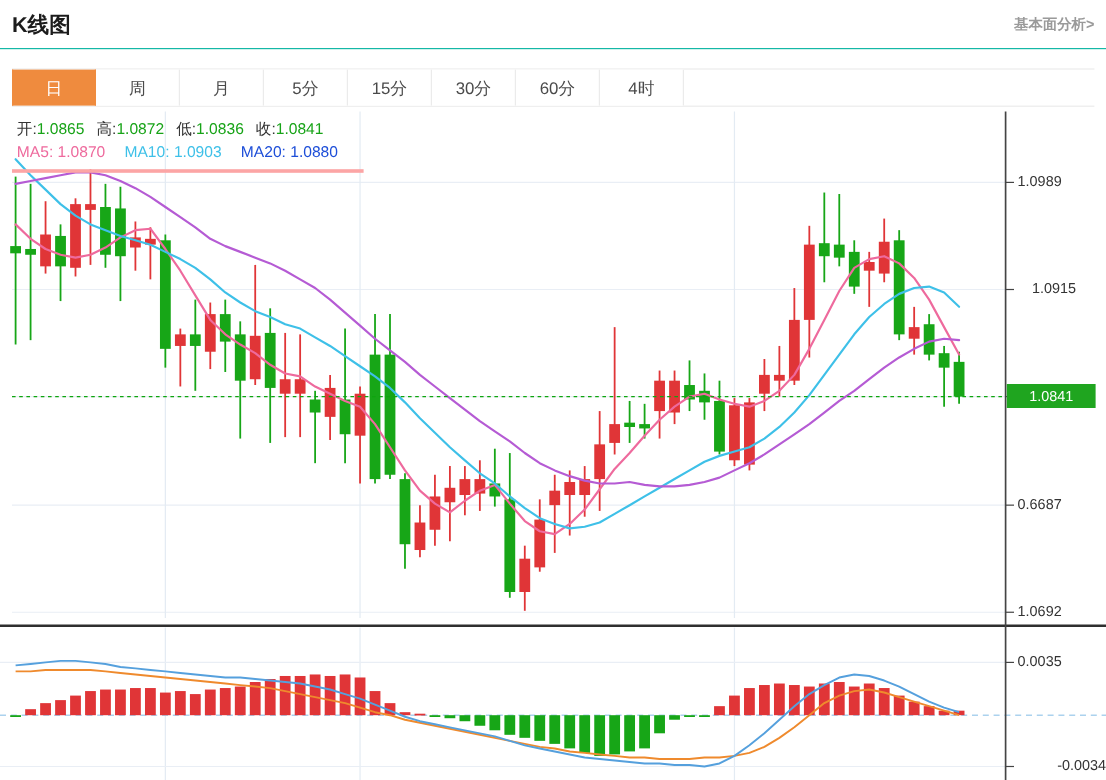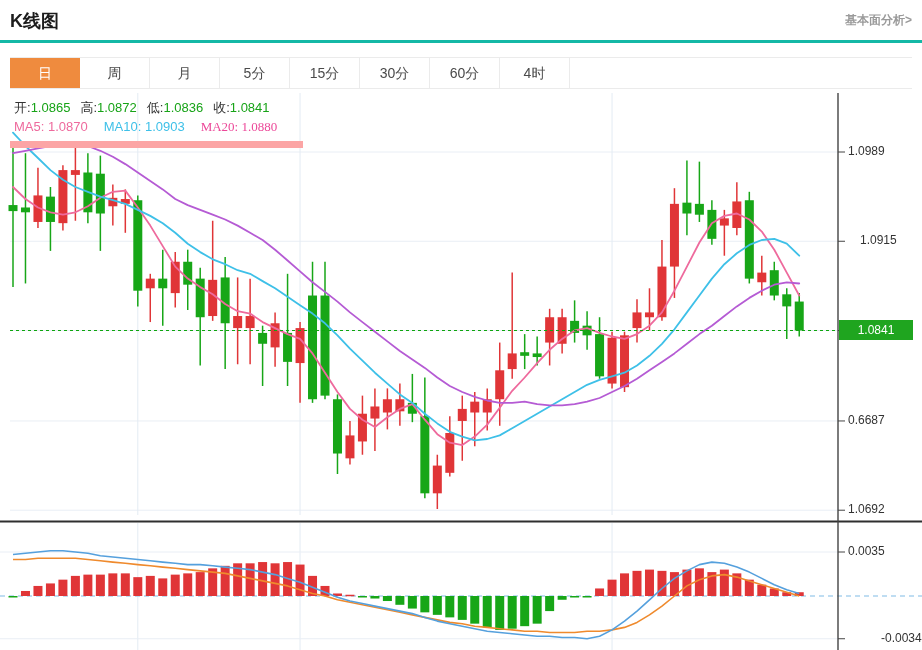--- a/index.html
+++ b/index.html
@@ -1,27 +1,27 @@
 <!DOCTYPE html>
 <html><head>
 <meta charset="utf-8">
 <style>
   html,body{margin:0;padding:0;background:#fff;}
   #app{position:relative;width:922px;height:650px;background:#fff;overflow:hidden;
        font-family:"Liberation Sans","DejaVu Sans",sans-serif;}
-  .titlebar{position:absolute;left:0;top:0;width:922px;height:40px;border-bottom:3px solid #14b8a6;}
+  .titlebar{position:absolute;left:0;top:0;width:922px;height:40px;border-bottom:1px solid #14b8a6;}
   .title{position:absolute;left:10px;top:9px;font-size:18px;font-weight:bold;color:#1c1c1c;}
   .fund-link{position:absolute;right:10px;top:12px;font-size:12px;color:#9a9a9a;cursor:pointer;text-decoration:none;font-weight:bold;}
   .tabstrip{position:absolute;left:10px;top:57px;width:902px;height:32px;display:flex;
             border-top:1px solid #ebebeb;border-bottom:1px solid #ebebeb;box-sizing:border-box;}
   .tab{width:70px;height:100%;line-height:30px;text-align:center;font-size:14px;color:#4a4a4a;
        border-right:1px solid #ebebeb;cursor:pointer;background:#fff;box-sizing:border-box;}
   .tab:first-child{border-left:1px solid #ebebeb;}
   .tab.active{background:var(--tab-orange,#ef8b3e);color:#fff;border-color:var(--tab-orange,#ef8b3e);}
-  .infobox{position:absolute;left:10px;top:95px;width:293px;height:46px;border-bottom:7px solid #fca5a5;
+  .infobox{position:absolute;left:10px;top:95px;width:293px;height:46px;border-bottom:3px solid #fca5a5;
            font-size:13px;z-index:5;}
   .info-line{position:absolute;left:4px;white-space:nowrap;}
   .info-line.l1{top:4px;}
   .info-line.l2{top:24px;}
   .info-line .lbl{color:#333;}
   .info-line .val{margin-right:10px;}
   #chart-svg{position:absolute;left:0;top:0;}
   .tick-label{position:absolute;font-size:12px;color:#333;white-space:nowrap;}
   .price-badge{position:absolute;left:839px;top:320px;width:74px;height:20px;line-height:20px;
                text-align:center;color:#fff;font-size:12px;z-index:6;}
@@ -267,21 +267,21 @@
       <rect x="769.78" y="588.4571428571429" width="9" height="7.542857142857088" fill="#e03537"></rect>
       <rect x="782.26" y="592.2285714285714" width="9" height="3.7714285714286007" fill="#e03537"></rect>
       <rect x="794.74" y="592.2285714285714" width="9" height="3.7714285714286007" fill="#e03537"></rect>
       <polyline points="13,559.5 25.48,559.5 37.96,558.3 50.44,558.3 62.92,558.3 75.4,558.3 87.88,559.5 100.36,560.8 112.84,562.1 125.32000000000001,563.3 137.8,564.6 150.28,565.8 162.76,567.1 175.24,568.3 187.72,569.6 200.20000000000002,570.9 212.68,572.1 225.16,573.4 237.64000000000001,575.9 250.12,578.4 262.6,580.9 275.08,583.4 287.56,585.9 300.04,589.7 312.52,593.5 325,596.0 337.48,599.8 349.96000000000004,602.3 362.44,604.8 374.92,607.3 387.40000000000003,609.8 399.88,612.3 412.36,614.9 424.84000000000003,617.4 437.32,619.9 449.8,622.4 462.28000000000003,623.7 474.76,626.2 487.24,627.4 499.72,628.7 512.2,629.9 524.6800000000001,631.2 537.16,631.2 549.64,632.5 562.12,632.5 574.6,632.5 587.08,631.2 599.5600000000001,631.2 612.04,629.9 624.52,627.4 637,622.4 649.48,614.9 661.96,606.1 674.44,596.0 686.9200000000001,585.9 699.4,579.7 711.88,575.9 724.36,574.6 736.84,577.1 749.32,580.9 761.8000000000001,584.7 774.28,588.5 786.76,592.2 799.24,596.0" fill="none" stroke="#ef8a2d" stroke-width="1.6" stroke-linejoin="round"></polyline>
       <polyline points="13,554.5 25.48,553.3 37.96,552.0 50.44,550.7 62.92,550.7 75.4,552.0 87.88,553.3 100.36,555.8 112.84,557.0 125.32000000000001,558.3 137.8,559.5 150.28,560.8 162.76,562.1 175.24,563.3 187.72,564.6 200.20000000000002,564.6 212.68,565.8 225.16,567.1 237.64000000000001,568.3 250.12,569.6 262.6,572.1 275.08,574.6 287.56,578.4 300.04,582.2 312.52,587.2 325,592.2 337.48,597.3 349.96000000000004,601.0 362.44,603.5 374.92,606.1 387.40000000000003,608.6 399.88,611.1 412.36,613.6 424.84000000000003,617.4 437.32,621.1 449.8,623.7 462.28000000000003,626.2 474.76,628.7 487.24,631.2 499.72,632.5 512.2,633.7 524.6800000000001,635.0 537.16,636.2 549.64,636.2 562.12,637.5 574.6,637.5 587.08,638.7 599.5600000000001,636.2 612.04,629.9 624.52,621.1 637,611.1 649.48,599.8 661.96,588.5 674.44,578.4 686.9200000000001,570.9 699.4,564.6 711.88,562.1 724.36,563.3 736.84,567.1 749.32,572.1 761.8000000000001,578.4 774.28,584.7 786.76,589.7 799.24,593.5" fill="none" stroke="#55a0dd" stroke-width="1.6" stroke-linejoin="round"></polyline>
       <line x1="838" y1="93" x2="838" y2="650" stroke="#444444" stroke-width="1.4"></line>
     </svg>
 
   <div class="infobox">
     <div class="info-line l1"><span class="lbl">开:</span><span class="val" style="color: rgb(23, 163, 23);">1.0865</span><span class="lbl">高:</span><span class="val" style="color: rgb(23, 163, 23);">1.0872</span><span class="lbl">低:</span><span class="val" style="color: rgb(23, 163, 23);">1.0836</span><span class="lbl">收:</span><span class="val" style="color: rgb(23, 163, 23);">1.0841</span></div>
-    <div class="info-line l2"><span class="val" style="color: rgb(238, 106, 157); margin-right: 16px;">MA5: 1.0870</span><span class="val" style="color: rgb(62, 192, 232); margin-right: 16px;">MA10: 1.0903</span><span class="val" style="color: #ec4899; margin-right: 12px; font-family: Liberation Serif, serif;">MA20: 1.0880</span></div>
+    <div class="info-line l2"><span class="val" style="color: rgb(238, 106, 157); margin-right: 16px;">MA5: 1.0870</span><span class="val" style="color: rgb(62, 192, 232); margin-right: 16px;">MA10: 1.0903</span><span class="val" style="color: #1d4ed8; margin-right: 12px;">MA20: 1.0880</span></div>
   </div>
 
   <div class="price-badge" style="background: rgb(31, 165, 31);">1.0841</div>
 <div class="tick-label" style="left: 848px; top: 144px;">1.0989</div>
     <div class="tick-label" style="left: 860px; top: 233.25px;">1.0915</div>
     <div class="tick-label" style="left: 848px; top: 322.5px;">1.0841</div>
     <div class="tick-label" style="left: 848px; top: 412.956px;">0.6687</div>
     <div class="tick-label" style="left: 848px; top: 502.206px;">1.0692</div>
     <div class="tick-label" style="left: 848px; top: 544px;">0.0035</div>
     <div class="tick-label" style="left: 881px; top: 630.743px;">-0.0034</div>

